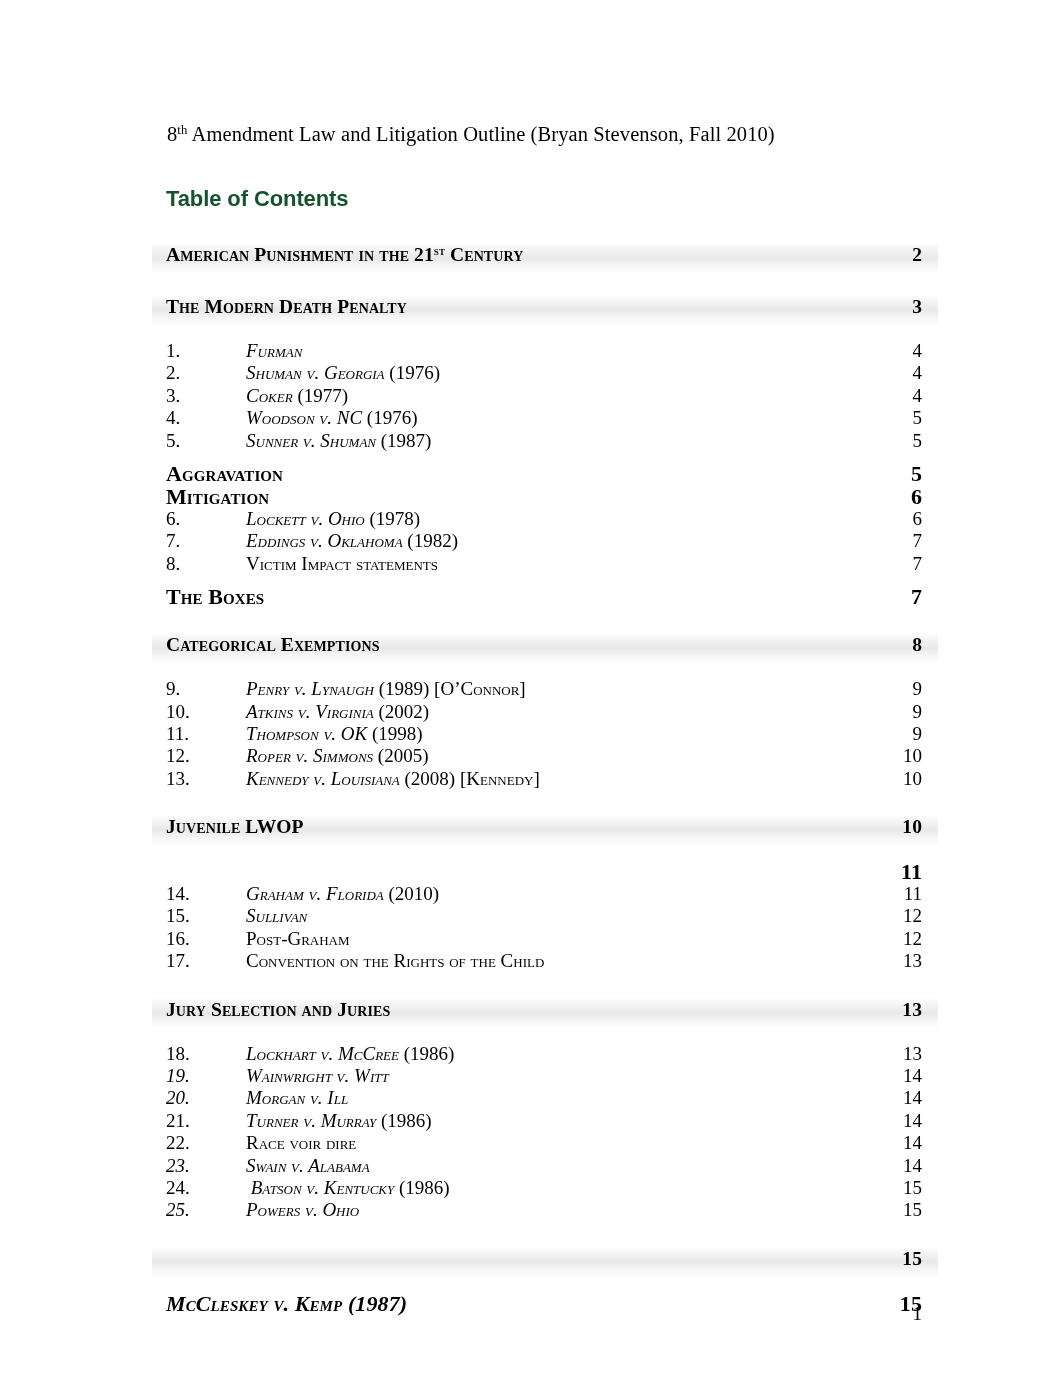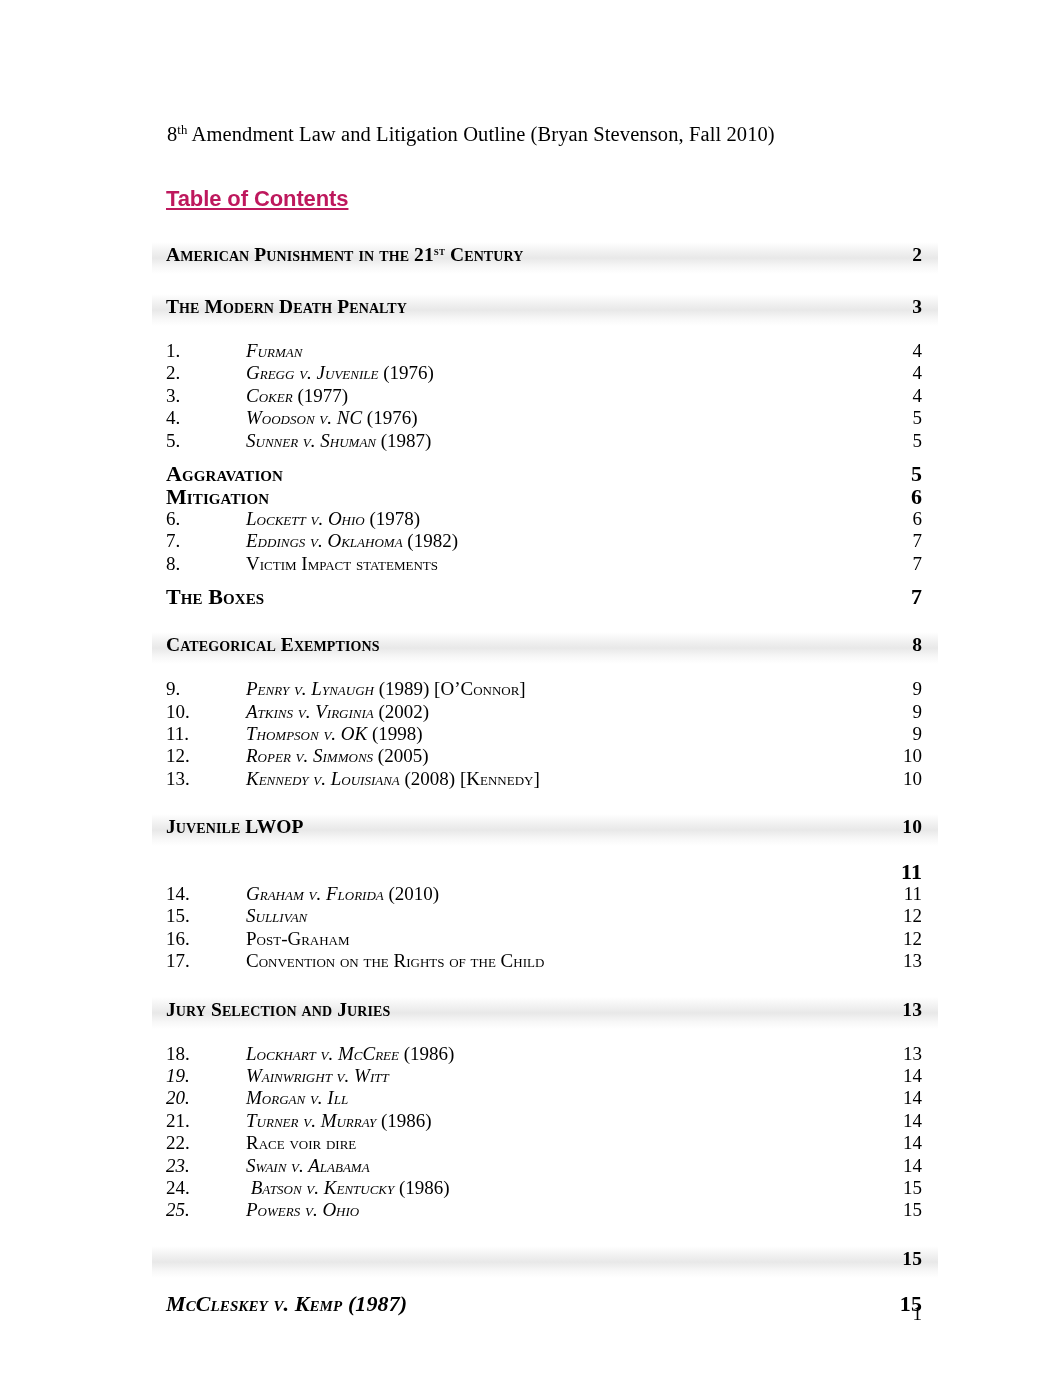--- a/index.html
+++ b/index.html
@@ -41,23 +41,22 @@
   }
 
   
   .toc-title {
     position: absolute;
     left: 154px;
     top: 186px;
     font-family: "Liberation Sans", "DejaVu Sans", sans-serif;
     font-weight: bold;
     font-size: 22px;
-    color: #be185d;
+    color: #14532d;
     letter-spacing: -0.1px;
-    text-decoration: underline;
   }
 
   
   .toc {
     position: absolute;
     left: 154px;
     top: 240px;
     width: 756px;
   }
 
@@ -166,21 +165,21 @@
   </div>
 
   <div class="toc-title">Table of Contents</div>
 
   <div class="toc" id="toc">
       <div class="toc-row lvl1"><span class="label">American Punishment in the 21<sup class="label">st</sup><span> Century</span></span><span class="pg">2</span></div>
       <div class="gap-lg"></div>
       <div class="toc-row lvl1"><span class="label">The Modern Death Penalty</span><span class="pg">3</span></div>
       <div class="gap-md"></div>
       <div class="toc-row lvl3"><span class="num">1.</span><span class="label ital">Furman</span><span class="pg">4</span></div>
-      <div class="toc-row lvl3"><span class="num">2.</span><span class="label ital">Gregg v. Juvenile</span><span class="plain"> (1976)</span><span class="pg">4</span></div>
+      <div class="toc-row lvl3"><span class="num">2.</span><span class="label ital">Shuman v. Georgia</span><span class="plain"> (1976)</span><span class="pg">4</span></div>
       <div class="toc-row lvl3"><span class="num">3.</span><span class="label ital">Coker</span><span class="plain"> (1977)</span><span class="pg">4</span></div>
       <div class="toc-row lvl3"><span class="num">4.</span><span class="label ital">Woodson v. NC</span><span class="plain"> (1976)</span><span class="pg">5</span></div>
       <div class="toc-row lvl3"><span class="num">5.</span><span class="label ital">Sunner v. Shuman</span><span class="plain"> (1987)</span><span class="pg">5</span></div>
       <div class="gap-sm"></div>
       <div class="toc-row lvl2"><span>Aggravation</span><span class="pg">5</span></div>
       <div class="toc-row lvl2"><span>Mitigation</span><span class="pg">6</span></div>
       <div class="toc-row lvl3"><span class="num">6.</span><span class="label ital">Lockett v. Ohio</span><span class="plain"> (1978)</span><span class="pg">6</span></div>
       <div class="toc-row lvl3"><span class="num">7.</span><span class="label ital">Eddings v. Oklahoma</span><span class="plain"> (1982)</span><span class="pg">7</span></div>
       <div class="toc-row lvl3"><span class="num">8.</span><span class="label">Victim Impact statements</span><span class="pg">7</span></div>
       <div class="gap-sm"></div>

